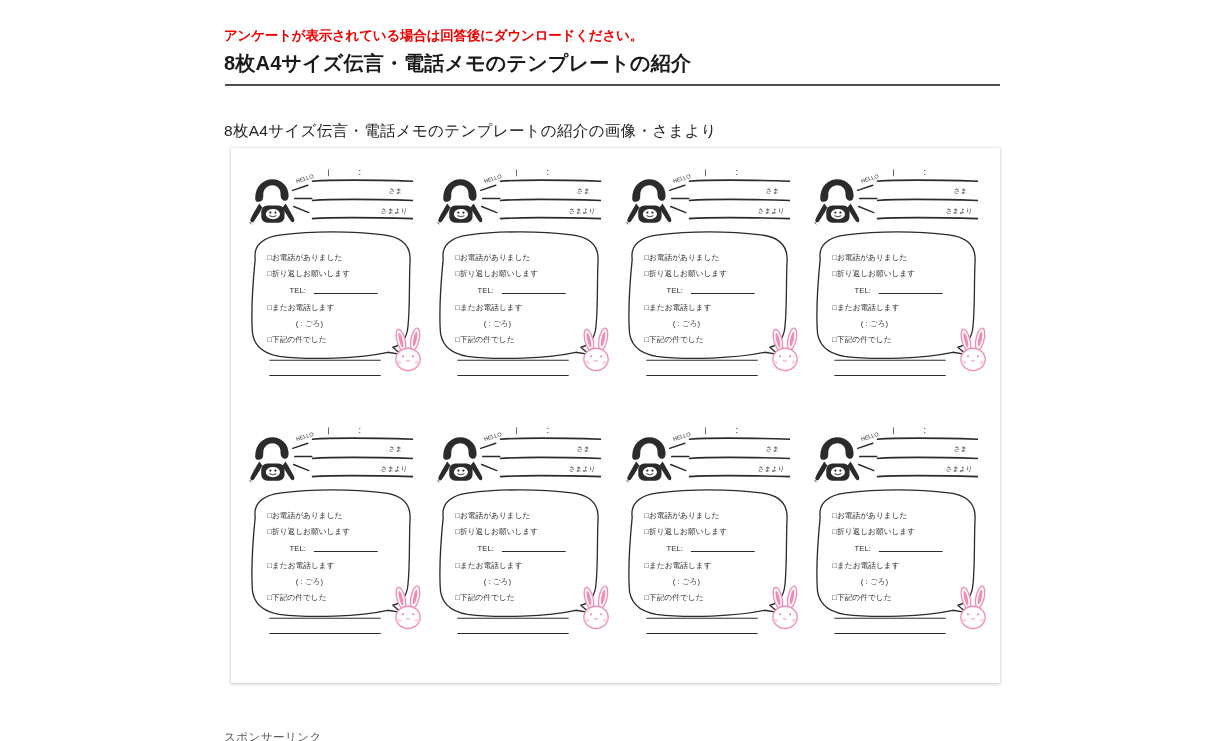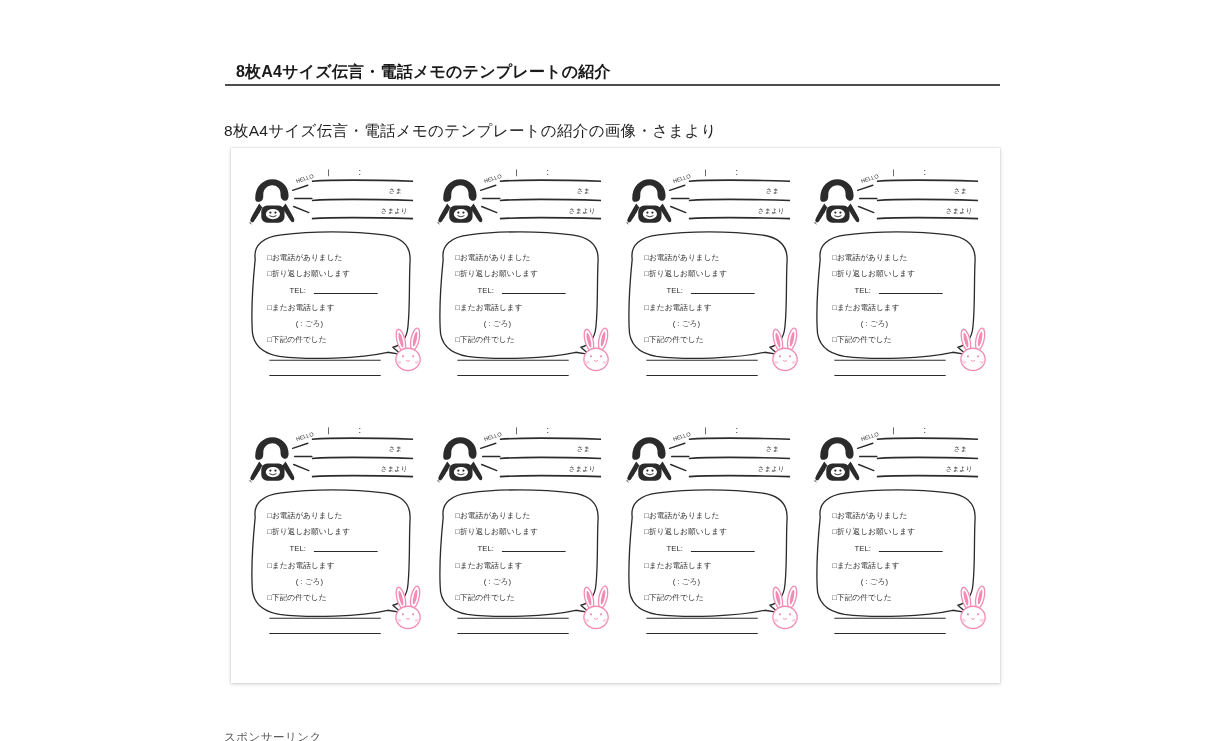--- a/index.html
+++ b/index.html
@@ -31,26 +31,26 @@
     font-size: 13.5px;
     font-weight: bold;
     color: #ee0000;
     letter-spacing: -0.2px;
     white-space: nowrap;
   }
   .page-title {
     position: absolute;
     left: 224px;
     top: 50px;
-    font-size: 16px;
+    font-size: 20px;
     font-weight: bold;
     color: #1a1a1a;
     letter-spacing: 0.2px;
     white-space: nowrap;
-    margin: 12px;
+    margin: 0;
   }
   .title-rule {
     position: absolute;
     left: 225px;
     top: 84px;
     width: 775px;
     height: 0;
     border-top: 2px solid #4d4d4d;
   }
 
@@ -115,20 +115,21 @@
   .memo .jp {
     font-family: "Liberation Sans", "DejaVu Sans", sans-serif;
     fill: #2b2b2b;
   }
 </style>
 </head>
 <body>
 
 <div class="page">
 
+  <div class="notice">アンケートが表示されている場合は回答後にダウンロードください。</div>
 
   <h1 class="page-title">8枚A4サイズ伝言・電話メモのテンプレートの紹介</h1>
 
   <div class="title-rule"></div>
 
   <h2 class="section-heading">8枚A4サイズ伝言・電話メモのテンプレートの紹介の画像・さまより</h2>
 
   <div class="image-card">
     <div class="memo-grid">
 

